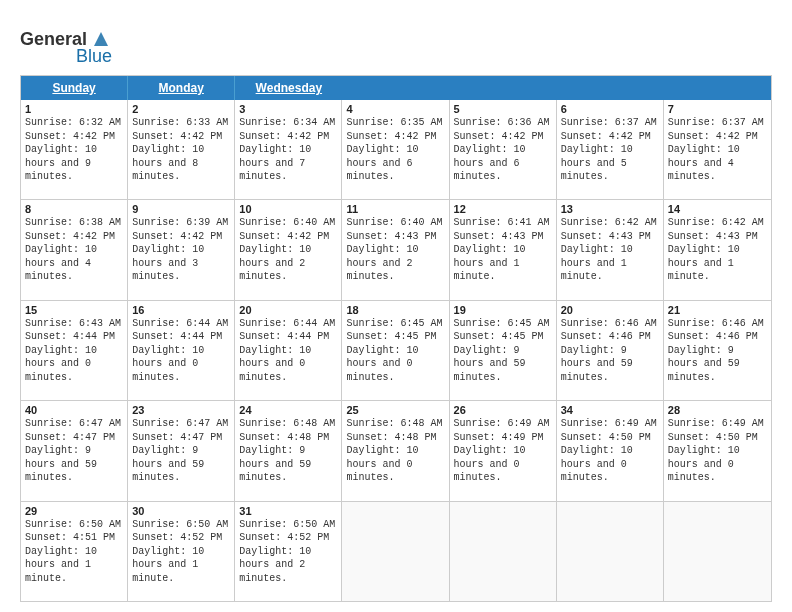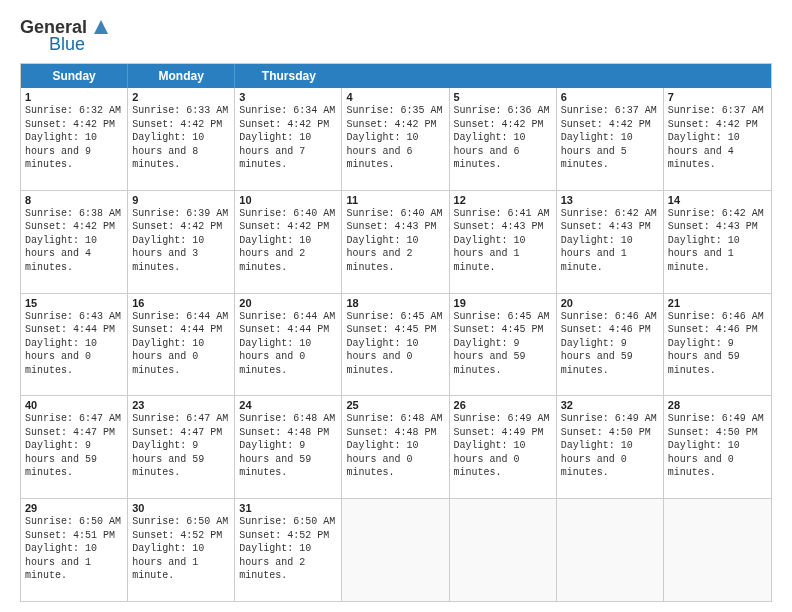--- a/index.html
+++ b/index.html
@@ -19,21 +19,22 @@
     }
     .header {
       display: flex;
       align-items: flex-start;
       justify-content: space-between;
       margin-bottom: 8px;
     }
     .logo {
       display: flex;
       flex-direction: column;
-      align-items: center;
+      align-items: flex-end;
+      margin-top: 12px;
     }
     .title-block {
       text-align: right;
     }
     .month-title {
       font-size: 32px;
       font-weight: bold;
       color: #333;
       line-height: 1.1;
     }
@@ -52,20 +53,21 @@
       grid-template-columns: repeat(7, 1fr);
       background: #2a7fc1;
     }
     .cal-header-cell {
       color: #fff;
       font-size: 12px;
       font-weight: bold;
       padding: 5px 4px;
       text-align: center;
       border-right: 1px solid #4a9fd1;
+      text-decoration: underline;
     }
     .cal-header-cell:last-child { border-right: none; }
     .cal-body {
       flex: 1;
       display: flex;
       flex-direction: column;
     }
     .cal-row {
       flex: 1;
       display: grid;
@@ -115,21 +117,21 @@
     <div class="title-block">
       <div class="month-title"></div>
       <div class="location"></div>
     </div>
   </div>
 
   <div class="calendar">
     <div class="cal-header" id="cal-header">
         <div class="cal-header-cell">Sunday</div>
         <div class="cal-header-cell">Monday</div>
-        <div class="cal-header-cell">Thursday</div>
+        <div class="cal-header-cell">Wednesday</div>
       </div>
     <div class="cal-body" id="cal-body">
         <div class="cal-row">
           <div class="cal-cell">
             <span class="day-num">1</span>
             <div class="cell-text">Sunrise: 6:32 AM<br>Sunset: 4:42 PM<br>Daylight: 10 hours and 9 minutes.</div>
           </div>
           <div class="cal-cell">
             <span class="day-num">2</span>
             <div class="cell-text">Sunrise: 6:33 AM<br>Sunset: 4:42 PM<br>Daylight: 10 hours and 8 minutes.</div>
@@ -230,21 +232,21 @@
           </div>
           <div class="cal-cell">
             <span class="day-num">25</span>
             <div class="cell-text">Sunrise: 6:48 AM<br>Sunset: 4:48 PM<br>Daylight: 10 hours and 0 minutes.</div>
           </div>
           <div class="cal-cell">
             <span class="day-num">26</span>
             <div class="cell-text">Sunrise: 6:49 AM<br>Sunset: 4:49 PM<br>Daylight: 10 hours and 0 minutes.</div>
           </div>
           <div class="cal-cell">
-            <span class="day-num">32</span>
+            <span class="day-num">34</span>
             <div class="cell-text">Sunrise: 6:49 AM<br>Sunset: 4:50 PM<br>Daylight: 10 hours and 0 minutes.</div>
           </div>
           <div class="cal-cell">
             <span class="day-num">28</span>
             <div class="cell-text">Sunrise: 6:49 AM<br>Sunset: 4:50 PM<br>Daylight: 10 hours and 0 minutes.</div>
           </div>
         </div>
         <div class="cal-row">
           <div class="cal-cell">
             <span class="day-num">29</span>

